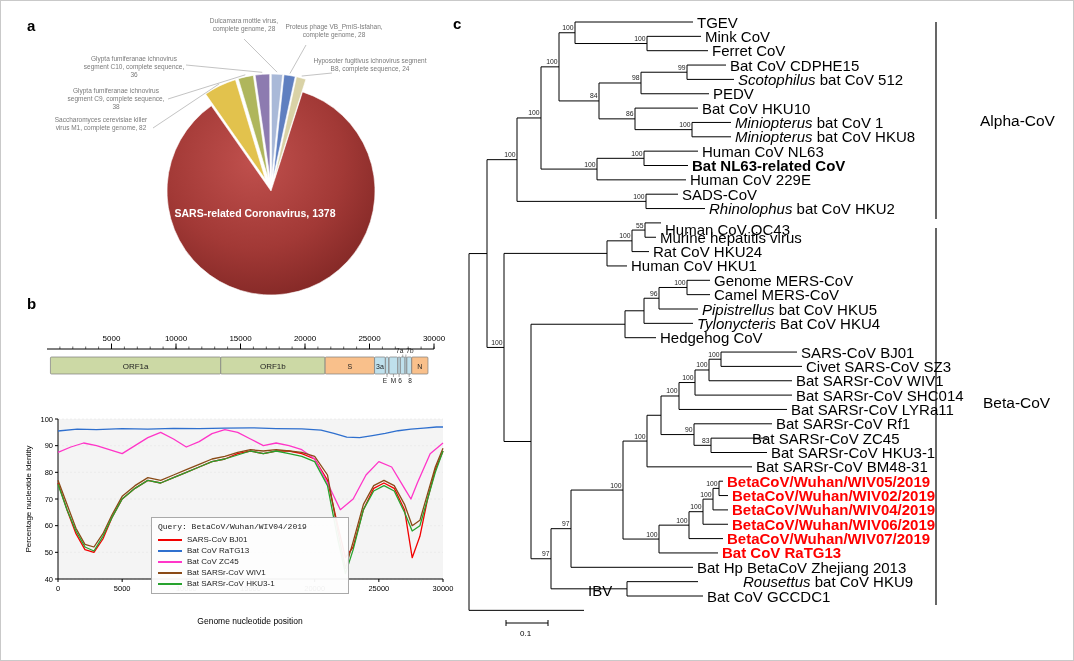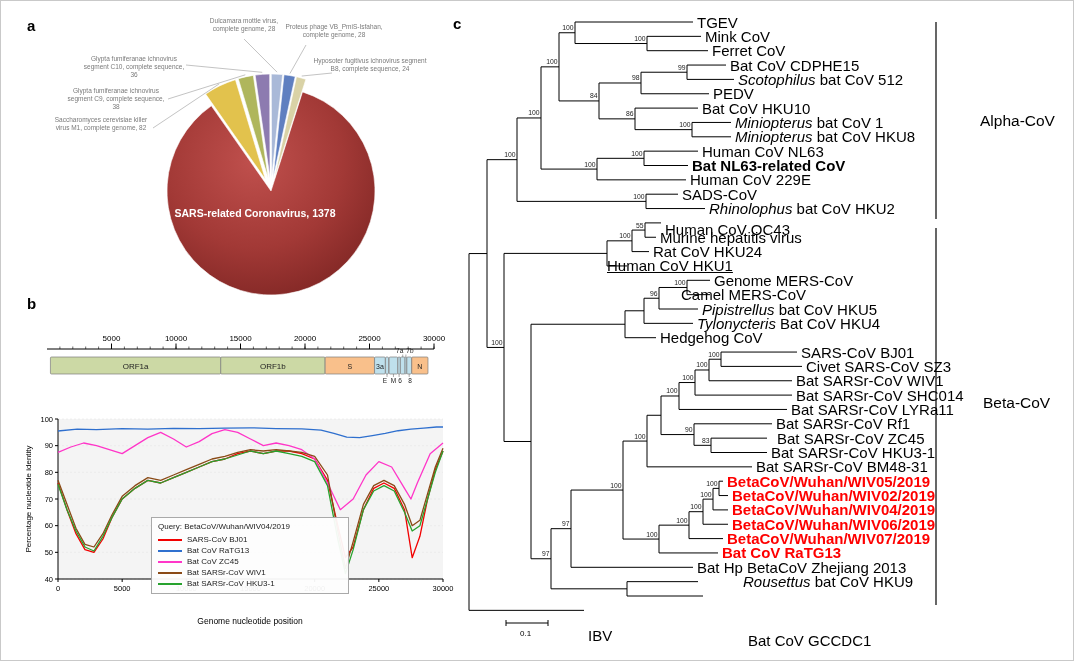--- a/index.html
+++ b/index.html
@@ -5,21 +5,21 @@
   body{margin:0;background:#fff;}
   .figure{position:relative;width:1074px;height:661px;background:#fff;
     font-family:"Liberation Sans",sans-serif;border:1px solid #c9c9c9;box-sizing:border-box;overflow:hidden;}
   .panel-label{position:absolute;font-weight:bold;font-size:15px;color:#000;}
   .pie-label{position:absolute;font-size:6.5px;line-height:1.25;color:#7a7a7a;text-align:center;}
   .pie-main-label{position:absolute;color:#fff;font-weight:bold;font-size:10.5px;text-align:center;}
   .taxon{position:absolute;font-size:15px;line-height:13px;white-space:nowrap;color:#000;}
   .taxon.red{color:#fe0000;font-weight:bold;}
   .legend{position:absolute;left:150px;top:516px;width:184px;border:1px solid #a9a9a9;
     background:rgba(253,253,253,.95);padding:4px 6px;font-size:8px;color:#222;}
-  .lg-title{margin-bottom:3px;}
+  .lg-title{margin-bottom:3px;font-family:Liberation Mono, monospace;}
   .lg-row{display:flex;align-items:center;height:11px;}
   .lg-swatch{display:inline-block;width:24px;height:0;border-top:2.2px solid #000;margin-right:5px;}
   .lg-label{white-space:nowrap;}
   svg{position:absolute;overflow:visible;}
   text{font-family:"Liberation Sans",sans-serif;}
 </style>
 </head>
 <body>
 
 <div class="figure">
@@ -385,40 +385,40 @@
       <div class="taxon" style="left: 734px; top: 114.95px;"><i>Miniopterus</i> bat CoV 1</div>
       <div class="taxon" style="left: 734px; top: 129.3px;"><i>Miniopterus</i> bat CoV HKU8</div>
       <div class="taxon" style="left: 701px; top: 143.65px;">Human CoV NL63</div>
       <div class="taxon" style="left: 691px; top: 158px; font-weight: bold;">Bat NL63-related CoV</div>
       <div class="taxon" style="left: 689px; top: 172.35px; text-align: right;">Human CoV 229E</div>
       <div class="taxon" style="left: 681px; top: 186.7px;">SADS-CoV</div>
       <div class="taxon" style="left: 708px; top: 201.05px;"><i>Rhinolophus</i> bat CoV HKU2</div>
       <div class="taxon" style="left: 664px; top: 222px;">Human CoV OC43</div>
       <div class="taxon" style="left: 659px; top: 229.75px;">Murine hepatitis virus</div>
       <div class="taxon" style="left: 652px; top: 244.1px;">Rat CoV HKU24</div>
-      <div class="taxon" style="left: 606px; top: 258.45px; text-decoration: underline;">Human CoV HKU1</div>
+      <div class="taxon" style="left: 630px; top: 258.45px;">Human CoV HKU1</div>
       <div class="taxon" style="left: 713px; top: 272.8px;">Genome MERS-CoV</div>
-      <div class="taxon" style="left: 680px; top: 287.15px;">Camel MERS-CoV</div>
+      <div class="taxon" style="left: 713px; top: 287.15px;">Camel MERS-CoV</div>
       <div class="taxon" style="left: 701px; top: 301.5px;"><i>Pipistrellus</i> bat CoV HKU5</div>
       <div class="taxon" style="left: 696px; top: 315.85px;"><i>Tylonycteris</i> Bat CoV HKU4</div>
       <div class="taxon" style="left: 659px; top: 330.2px;">Hedgehog CoV</div>
       <div class="taxon" style="left: 800px; top: 344.55px;">SARS-CoV BJ01</div>
       <div class="taxon" style="left: 805px; top: 358.9px;">Civet SARS-CoV SZ3</div>
       <div class="taxon" style="left: 795px; top: 373.25px;">Bat SARSr-CoV WIV1</div>
       <div class="taxon" style="left: 795px; top: 387.6px;">Bat SARSr-CoV SHC014</div>
       <div class="taxon" style="left: 790px; top: 401.95px;">Bat SARSr-CoV LYRa11</div>
       <div class="taxon" style="left: 775px; top: 416.3px;">Bat SARSr-CoV Rf1</div>
-      <div class="taxon" style="left: 776px; top: 430.65px;">Bat SARSr-CoV ZC45</div>
+      <div class="taxon" style="left: 751px; top: 430.65px;">Bat SARSr-CoV ZC45</div>
       <div class="taxon" style="left: 770px; top: 445px;">Bat SARSr-CoV HKU3-1</div>
       <div class="taxon" style="left: 755px; top: 459.35px;">Bat SARSr-CoV BM48-31</div>
       <div class="taxon red" style="left: 726px; top: 473.7px;">BetaCoV/Wuhan/WIV05/2019</div>
       <div class="taxon red" style="left: 731px; top: 488.05px;">BetaCoV/Wuhan/WIV02/2019</div>
       <div class="taxon red" style="left: 731px; top: 502.4px;">BetaCoV/Wuhan/WIV04/2019</div>
       <div class="taxon red" style="left: 731px; top: 516.75px;">BetaCoV/Wuhan/WIV06/2019</div>
       <div class="taxon red" style="left: 726px; top: 531.1px;">BetaCoV/Wuhan/WIV07/2019</div>
       <div class="taxon red" style="left: 721px; top: 545.45px;">Bat CoV RaTG13</div>
       <div class="taxon" style="left: 696px; top: 559.8px;">Bat Hp BetaCoV Zhejiang 2013</div>
       <div class="taxon" style="left: 742px; top: 574.15px;"><i>Rousettus</i> bat CoV HKU9</div>
-      <div class="taxon" style="left: 747px; top: 588.5px; margin-top: 44px;">Bat CoV GCCDC1</div>
-      <div class="taxon" style="left: 587px; top: 628px;">IBV</div>
+      <div class="taxon" style="left: 706px; top: 588.5px;">Bat CoV GCCDC1</div>
+      <div class="taxon" style="left: 587px; top: 583px;">IBV</div>
     </div>
 
 </div>
 
 </body></html>

